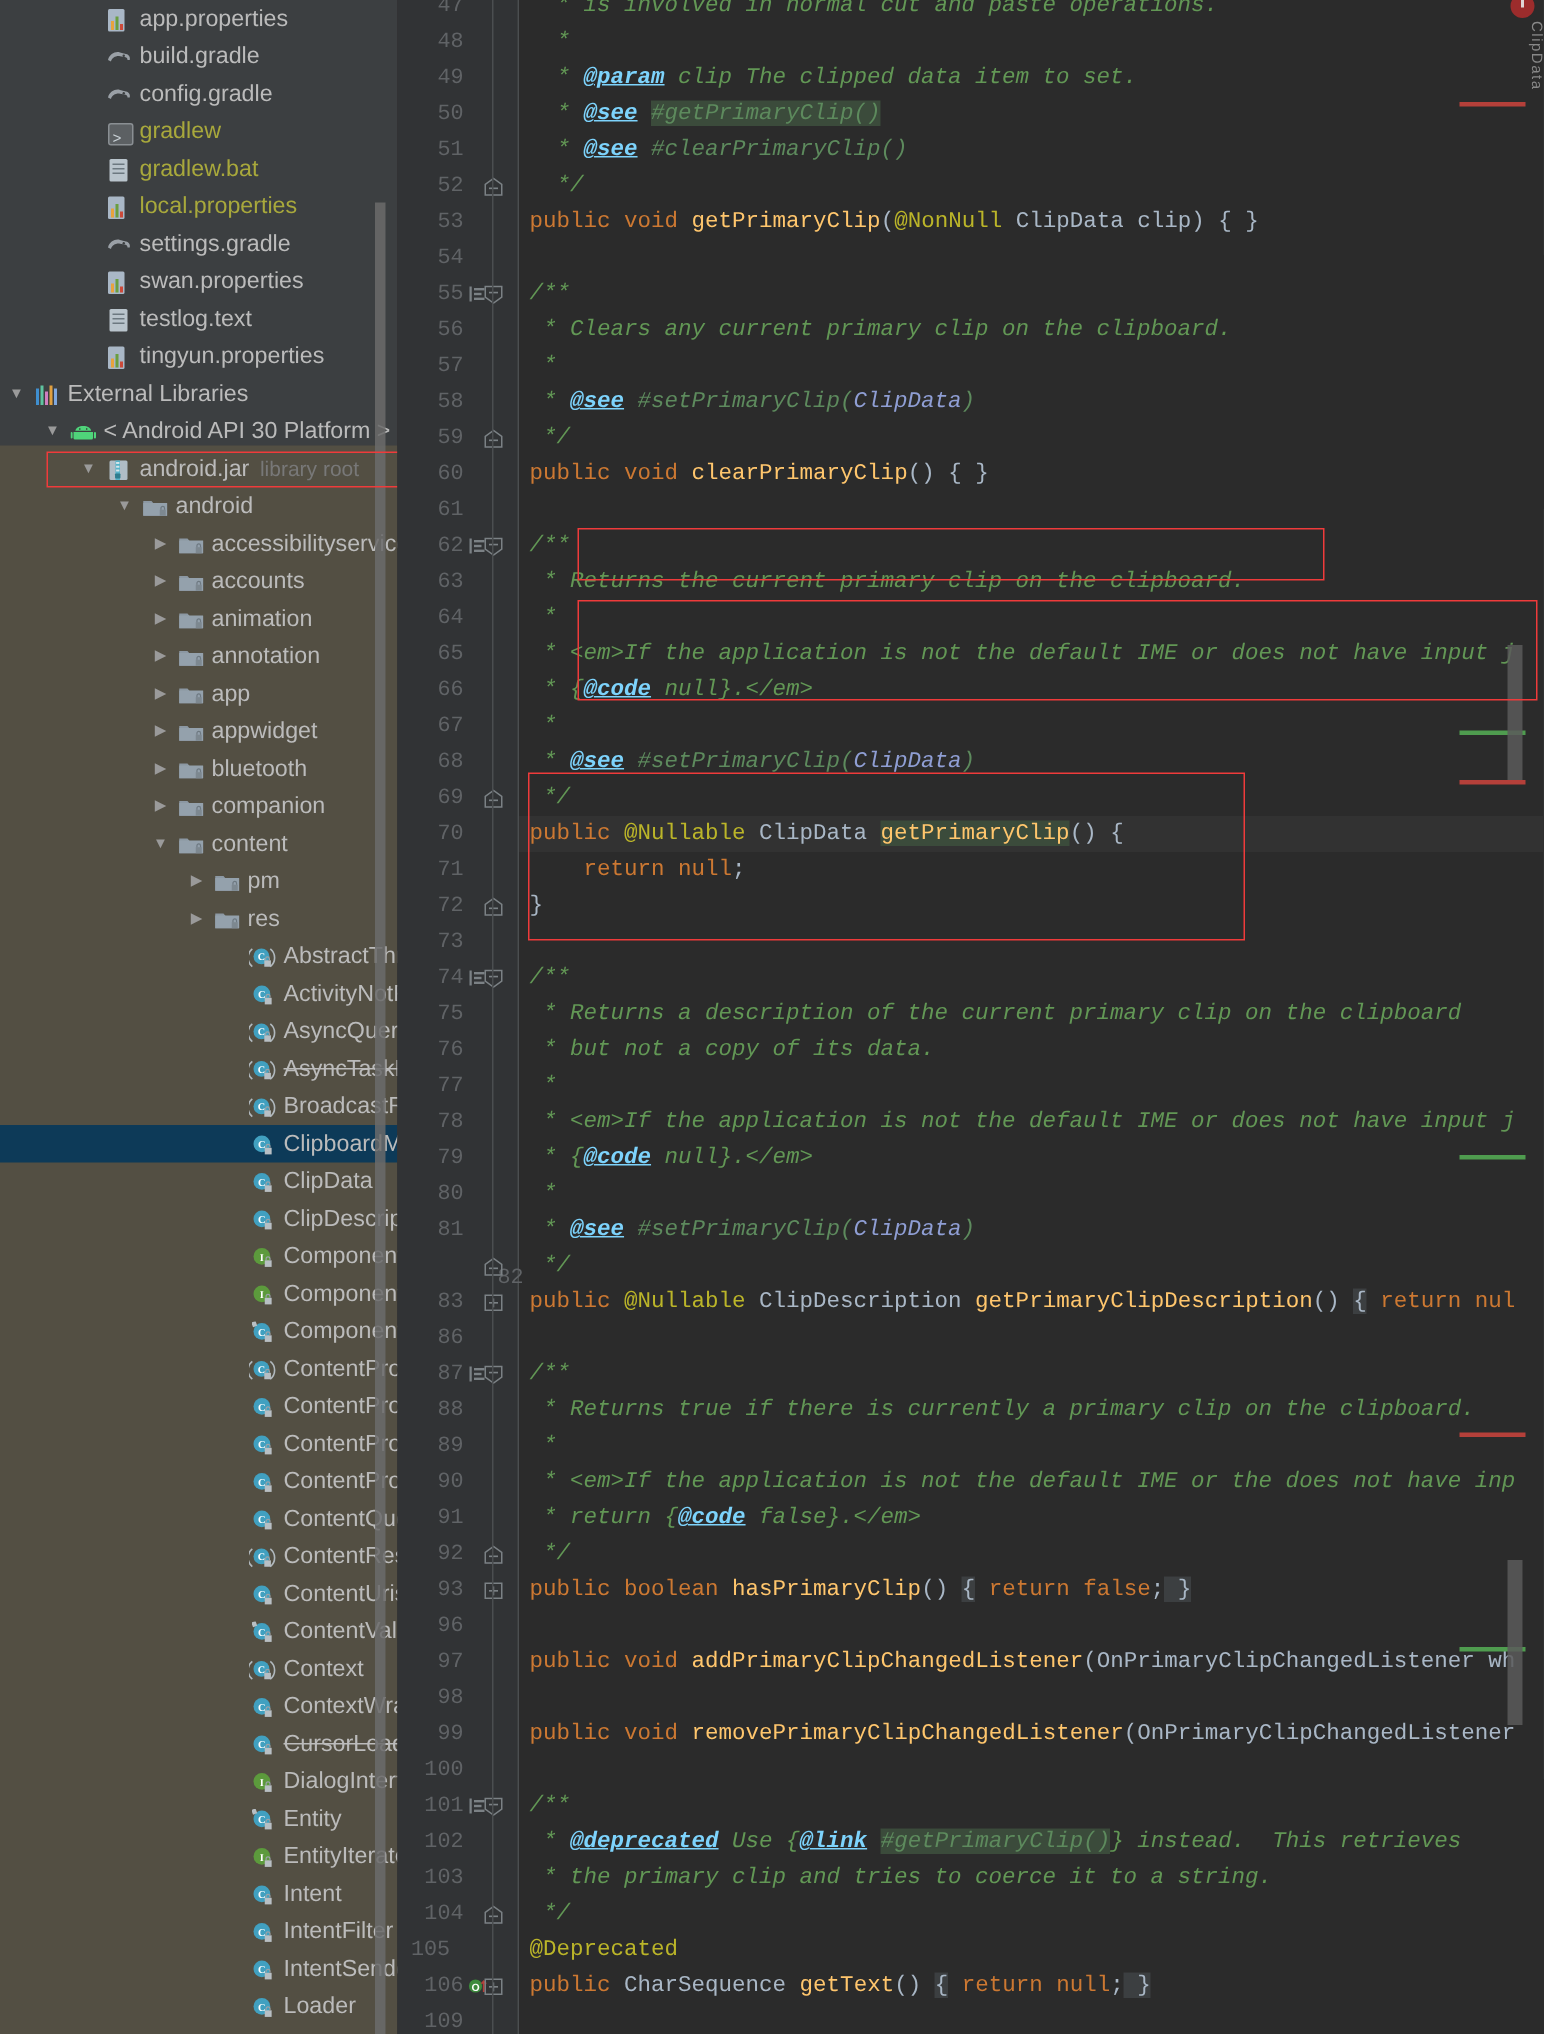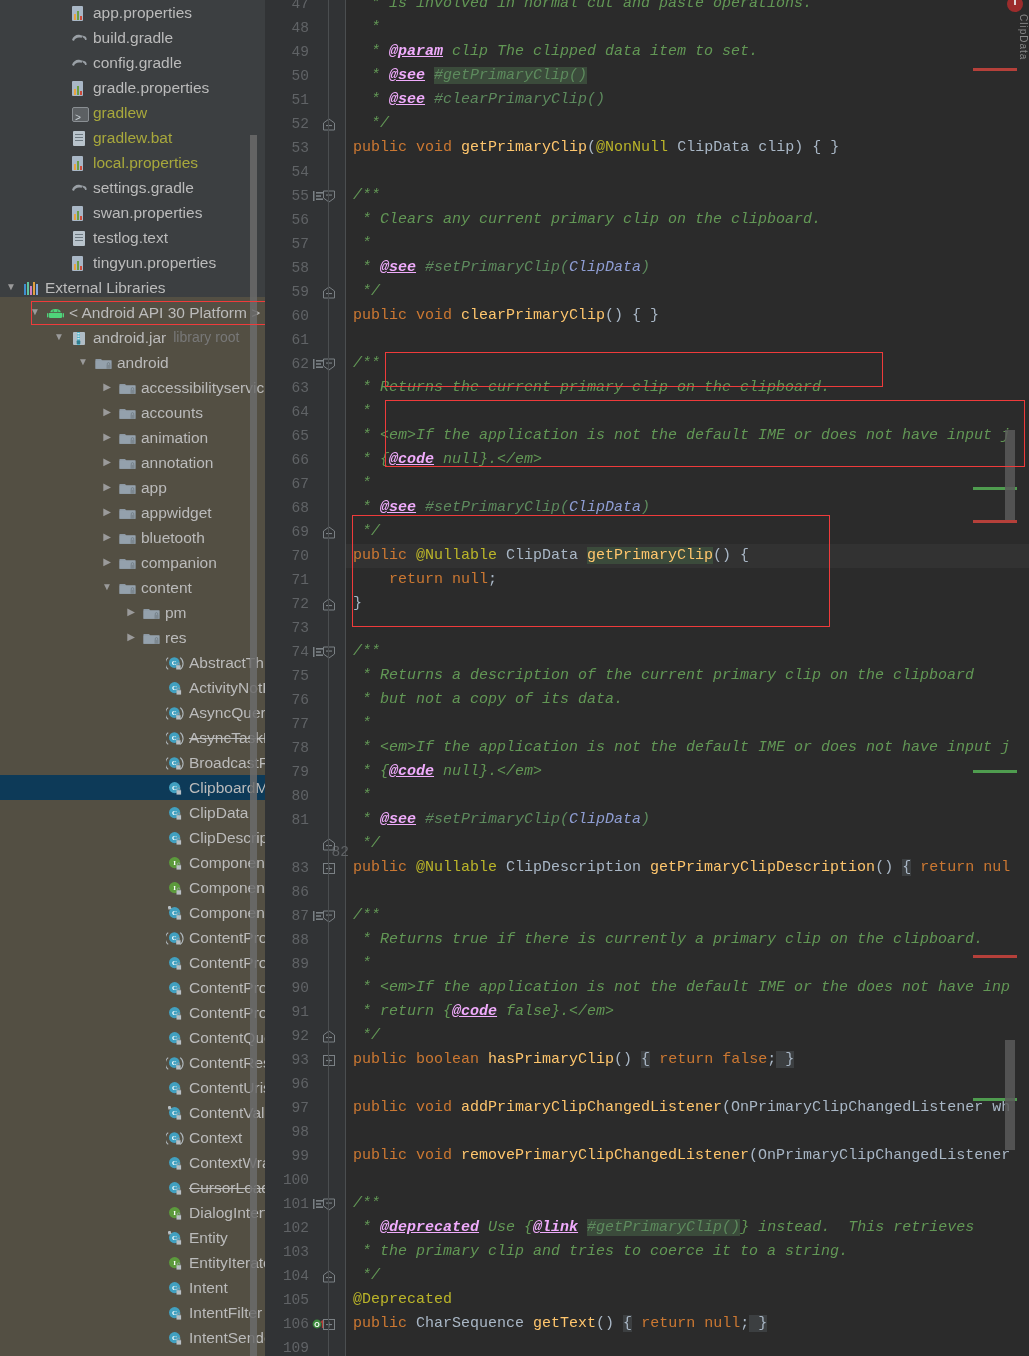--- a/index.html
+++ b/index.html
@@ -75,21 +75,21 @@
   .fold{position:absolute;left:57px;width:14px;height:24px;line-height:24px;text-align:center;}
   .fold svg{display:block;margin-top:6px;}
   .bmark{position:absolute;left:47px;width:14px;height:24px;line-height:24px;}
 
   .code{
     position:absolute;left:88px;height:24px;line-height:24px;white-space:pre;
     font-family:"Liberation Mono","DejaVu Sans Mono",monospace;
     font-size:15px;
   }
   .cmt{color:#629755;font-style:italic;}
-  .tag{color:#f0abfc;font-style:italic;font-weight:bold;text-decoration:underline;}
+  .tag{color:#7dd3fc;font-style:italic;font-weight:bold;text-decoration:underline;}
   .lnk{color:#5d8a5d;font-style:italic;}
   .typ{color:#8f9ed4;font-style:italic;}
   .kw{color:#cc7832;}
   .mth{color:#ffc66d;}
   .ann{color:#bbb529;}
   .pln{color:#a9b7c6;}
   .hl{background:#3b4b3b;}
   .fbox{background:#3c3f41;color:#a9b7c6;}
   .indentguide{position:absolute;width:1px;background:#4b4e50;}
 
@@ -145,33 +145,20 @@
         <div class="trow">
           <span style="flex: 0 0 48px;"></span>
           <span class="tw"></span>
           <span class="ticon">
             <svg class="ic-gradle" viewBox="0 0 17 11">
               <path d="M1 7 C2 3,6 1,9 2 L13 3 C15 3.5,16 5,15.5 7 L14 7 C14 5.5,13 5,12 5 L9 4.5 C6.5 4,3.5 5.5,3 8 Z" fill="#9aa0a6"></path>
               <circle cx="11.5" cy="4.2" r="0.8" fill="#3c3f41"></circle>
             </svg>
           </span>
           <span class="tlabel">config.gradle</span>
-        </div>
-        <div class="trow">
-          <span style="flex: 0 0 48px;"></span>
-          <span class="tw"></span>
-          <span class="ticon">
-            <span class="ic-prop">
-              <span class="pg"></span>
-              <span class="b1"></span>
-              <span class="b2"></span>
-              <span class="b3"></span>
-            </span>
-          </span>
-          <span class="tlabel">gradle.properties</span>
         </div>
         <div class="trow">
           <span style="flex: 0 0 48px;"></span>
           <span class="tw"></span>
           <span class="ticon">
             <span class="ic-term"></span>
           </span>
           <span class="tlabel clr-olive">gradlew</span>
         </div>
         <div class="trow">
@@ -1062,21 +1049,21 @@
         <div class="ln" style="top: 1240px;">103</div>
         <div class="code" style="top: 1240px;"><span class="cmt"> * the primary clip and tries to coerce it to a string.</span></div>
         <div class="ln" style="top: 1264px;">104</div>
         <div class="fold" style="top: 1264px;">
           <svg width="14" height="13" viewBox="0 0 14 13">
             <path d="M1.5 12 h11 v-7 l-5.5 -4 l-5.5 4 z" fill="none" stroke="#7b8185" stroke-width="1"></path>
             <rect x="4" y="7" width="6" height="1.1" fill="#7b8185"></rect>
           </svg>
         </div>
         <div class="code" style="top: 1264px;"><span class="cmt"> */</span></div>
-        <div class="ln" style="top: 1288px;">105</div>
+        <div class="ln" style="top: 1288px; text-align: center;">105</div>
         <div class="code" style="top: 1288px;"><span class="ann">@Deprecated</span></div>
         <div class="ln" style="top: 1312px;">106</div>
         <div class="bmark" style="top: 1312px;"><svg width="14" height="24" viewBox="0 0 14 24">
             <circle cx="5" cy="12" r="4.4" fill="#3d8a3d"></circle>
             <text x="5" y="15" font-size="7" fill="#fff" text-anchor="middle" font-family="Liberation Sans, sans-serif" font-weight="bold">O</text>
             <path d="M10.5 16 v-7 M8.9 10.5 L10.5 8.8 L12.1 10.5" stroke="#b5403a" stroke-width="1.2" fill="none"></path>
           </svg></div>
         <div class="fold" style="top: 1312px;">
           <svg width="14" height="13" viewBox="0 0 14 13">
             <rect x="1.5" y="1.5" width="11" height="10" fill="none" stroke="#7b8185" stroke-width="1"></rect>

